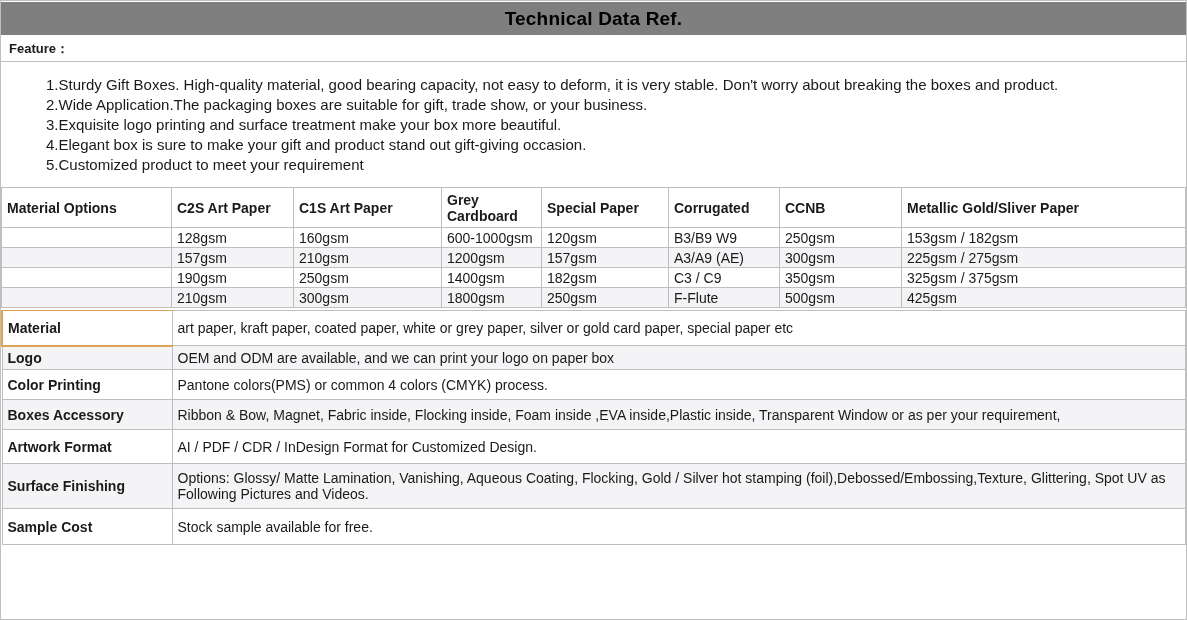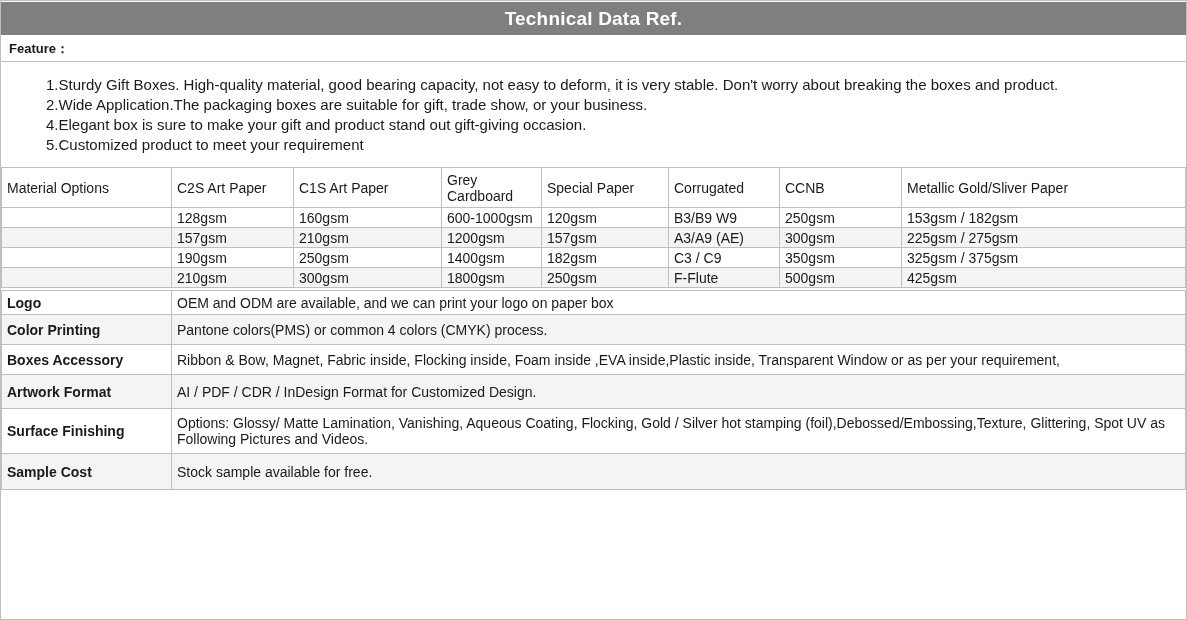--- a/index.html
+++ b/index.html
@@ -54,21 +54,21 @@
     table-layout: fixed;
   }
   th, td {
     border: 1px solid #bfbfbf;
     padding: 0 5px;
     font-size: 14px;
     text-align: left;
     vertical-align: middle;
     overflow: hidden;
   }
-  thead th { font-weight: normal; }
+  thead th { font-weight: bold; }
 
   .materials thead tr { height: 40px; }
   .materials tbody tr { height: 20px; }
   .materials tbody tr:nth-child(even) { background: #f4f4f6; }
   .materials tbody td { font-weight: normal; }
 
   .specs { margin-top: 2px; }
   .specs th { font-weight: bold; width: 170px; }
   .specs td { font-weight: normal; }
   .specs tbody tr:nth-child(even) { background: #f4f4f6; }
@@ -77,28 +77,29 @@
     border-bottom: 2px solid #dfa154;
     border-top: 1px solid #dfa154;
   }
 </style>
 </head>
 <body>
 
 <div class="page">
 
   <div class="title-bar" style="background: rgb(127, 127, 127);">
-    <span class="title" style="color: #ffffff;">Technical Data Ref.</span>
+    <span class="title" style="color: #000000;">Technical Data Ref.</span>
   </div>
 
   <div class="feature-heading">Feature：</div>
 
   <div class="features">
       <div>1.Sturdy Gift Boxes. High-quality material, good bearing capacity, not easy to deform, it is very stable. Don't worry about breaking the boxes and product.</div>
       <div>2.Wide Application.The packaging boxes are suitable for gift, trade show, or your business.</div>
+      <div>3.Exquisite logo printing and surface treatment make your box more beautiful.</div>
       <div>4.Elegant box is sure to make your gift and product stand out gift-giving occasion.</div>
       <div>5.Customized product to meet your requirement</div>
     </div>
 
   <table class="materials">
     <colgroup>
       <col style="width:170px">
         <col style="width:122px">
         <col style="width:148px">
         <col style="width:100px">
@@ -162,20 +163,24 @@
         </tr>
       </tbody>
   </table>
 
   <table class="specs">
     <colgroup>
       <col style="width:170px">
         <col>
     </colgroup>
     <tbody>
+        <tr style="height: 35px;">
+          <th class="accent-cell">Material</th>
+          <td>art paper, kraft paper, coated paper, white or grey paper, silver or gold card paper, special paper etc</td>
+        </tr>
         <tr style="height: 24px;">
           <th>Logo</th>
           <td>OEM and ODM are available, and we can print your logo on paper box</td>
         </tr>
         <tr style="height: 30px;">
           <th>Color Printing</th>
           <td>Pantone colors(PMS) or common 4 colors (CMYK) process.</td>
         </tr>
         <tr style="height: 30px;">
           <th>Boxes Accessory</th>

